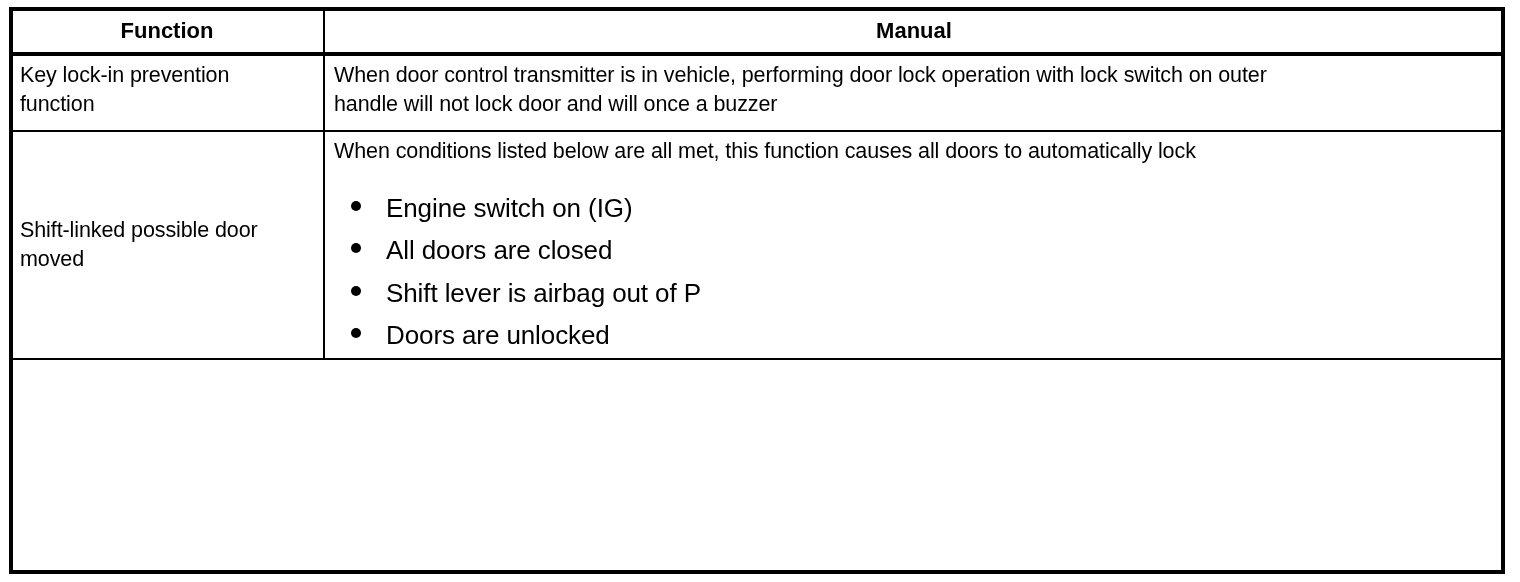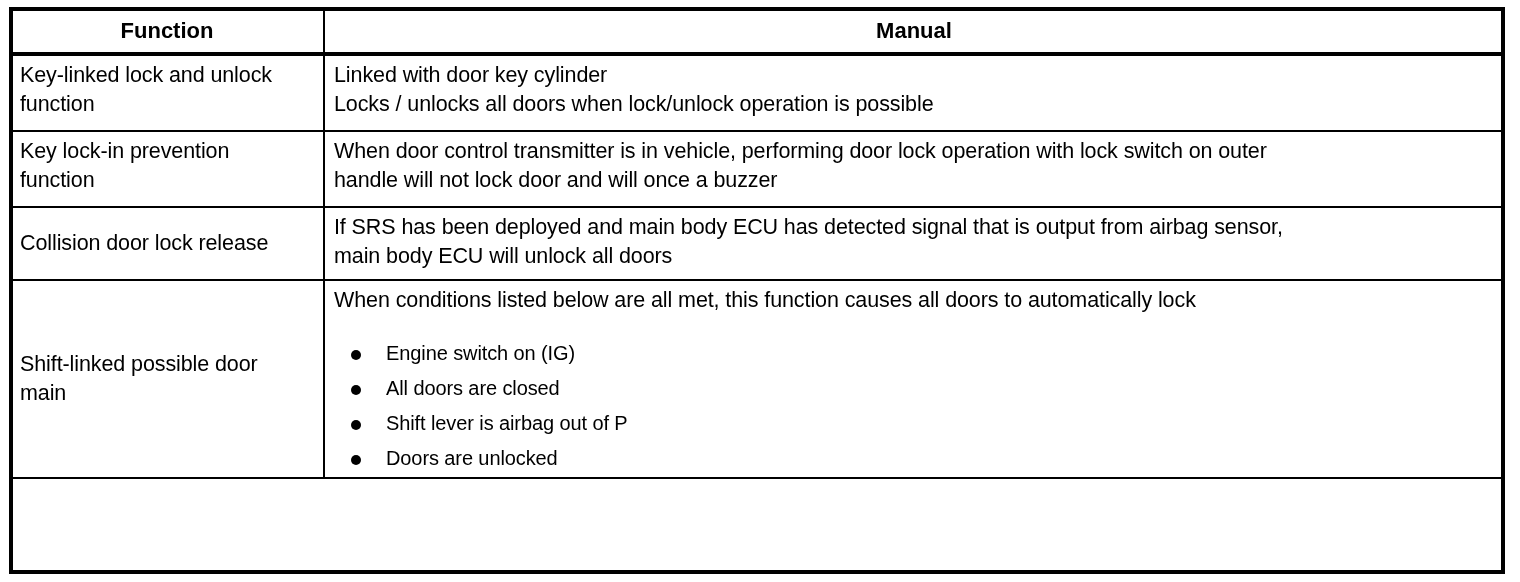--- a/index.html
+++ b/index.html
@@ -88,21 +88,21 @@
 
   .bullets {
     list-style: none;
     margin: 26px 0 0 0;
     padding: 0 0 0 13px;
   }
   .bullets li {
     position: relative;
     padding-left: 39px;
     margin-bottom: 10px;
-    font-size: 20px;
+    font-size: 26px;
     line-height: 1.25;
   }
   .bullets li:last-child { margin-bottom: 0; }
   .bullets li .bullet-dot {
     position: absolute;
     left: 4px;
     top: 9px;
     width: 10px;
     height: 10px;
     border-radius: 50%;
@@ -126,70 +126,43 @@
     </colgroup>
     <thead>
       <tr>
         <th>Function</th>
         <th>Manual</th>
       </tr>
     </thead>
     <tbody>
 
 
-      <tr class="r-keylink">
-        <td>
-          <div class="cell-pad">
-            <span class="line">Key-linked lock and unlock</span>
-            <span class="line">function</span>
-          </div>
-        </td>
-        <td>
-          <div class="cell-pad">
-            <span class="line">Linked with door key cylinder</span>
-            <span class="line">Locks / unlocks all doors when lock/unlock operation is possible</span>
-          </div>
-        </td>
-      </tr>
 
       <tr class="r-keylock">
         <td>
           <div class="cell-pad">
             <span class="line">Key lock-in prevention</span>
             <span class="line">function</span>
           </div>
         </td>
         <td>
           <div class="cell-pad">
             <span class="line">When door control transmitter is in vehicle, performing door lock operation with lock switch on outer</span>
             <span class="line">handle will not lock door and will once a buzzer</span>
           </div>
         </td>
       </tr>
 
-      <tr class="r-collision">
-        <td class="v-center">
-          <div class="shift-label">
-            <span class="line">Collision door lock release</span>
-          </div>
-        </td>
-        <td>
-          <div class="cell-pad">
-            <span class="line">If SRS has been deployed and main body ECU has detected signal that is output from airbag sensor,</span>
-            <span class="line">main body ECU will unlock all doors</span>
-          </div>
-        </td>
-      </tr>
 
 
       <tr class="r-shift">
         <td class="v-center">
           <div class="shift-label">
             <span class="line">Shift-linked possible door</span>
-            <span class="line">main</span>
+            <span class="line">moved</span>
           </div>
         </td>
         <td>
           <div class="cell-pad">
             <span class="line">When conditions listed below are all met, this function causes all doors to automatically lock</span>
             <ul class="bullets">
               <li>
                 <span class="bullet-dot"></span>
                 <span>Engine switch on (IG)</span>
               </li>

